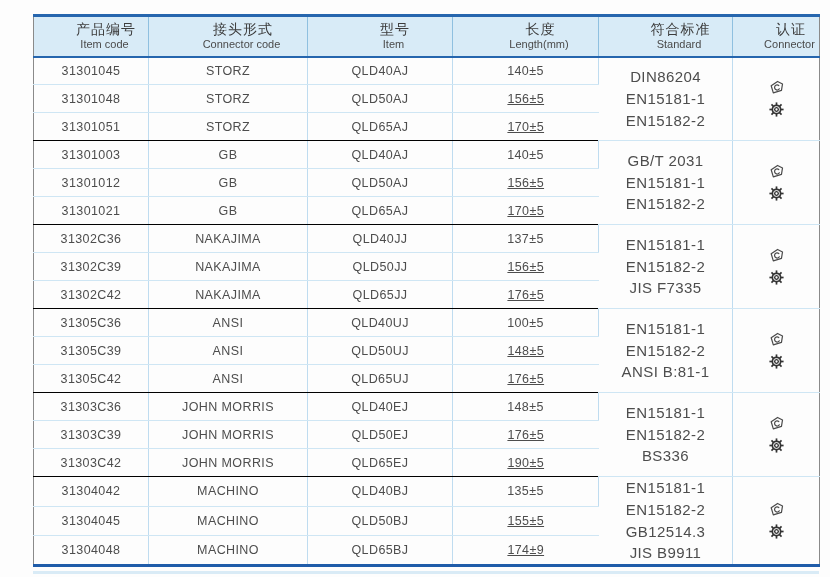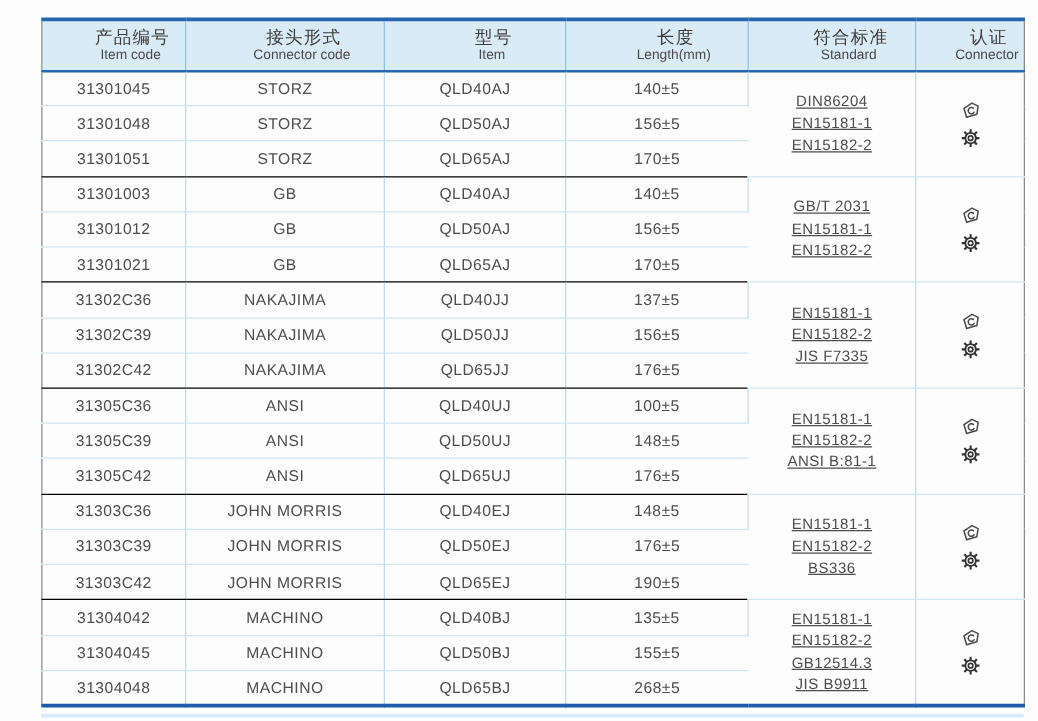--- a/index.html
+++ b/index.html
@@ -27,23 +27,23 @@
   .th-zh { font-size: 14px; color: #3c3c3c; letter-spacing: 1px; display: block; margin-left: 30px; }
   .th-en { font-size: 11px; color: #4a4a4a; display: block; padding-left: 27px; }
 
   tbody td {
     text-align: center; vertical-align: middle;
     font-size: 12.5px; letter-spacing: 0.4px; color: #4d4d4d;
     height: 28px;
     border-right: 1px solid #bfdcf0;
     border-bottom: 1px solid #cfe6f4;
   }
-  tbody td:last-child { border-right: none; }
+  tbody td:last-child { border-right: none; text-decoration: underline; }
   tbody tr.group-end td { border-bottom: 1px solid #000000; }
-  tbody td.std div { line-height: 1.45; font-size: 12px; text-decoration: underline; }
+  tbody td.std div { line-height: 1.45; font-size: 15px; }
   tbody td.appr { border-right: none; }
   tbody td.appr .icon { display: block; width: 17px; height: 17px; margin: 5px auto; }
   tbody td.appr .icon svg { width: 17px; height: 17px; display: block; }
 
   .bottom-strip {
     position: absolute; left: 33px; top: 571px; width: 786px; height: 3px;
     background: #cfe6f4; opacity: 0.8;
   }
 </style>
 </head>
@@ -344,19 +344,19 @@
         <tr>
           <td>31304045</td>
           <td>MACHINO</td>
           <td>QLD50BJ</td>
           <td>155±5</td>
         </tr>
         <tr class="group-end">
           <td>31304048</td>
           <td>MACHINO</td>
           <td>QLD65BJ</td>
-          <td>268±5</td>
+          <td>174±9</td>
         </tr>
       </tbody>
   </table>
 </div>
 
 <div class="bottom-strip"></div>
 
 </body></html>

